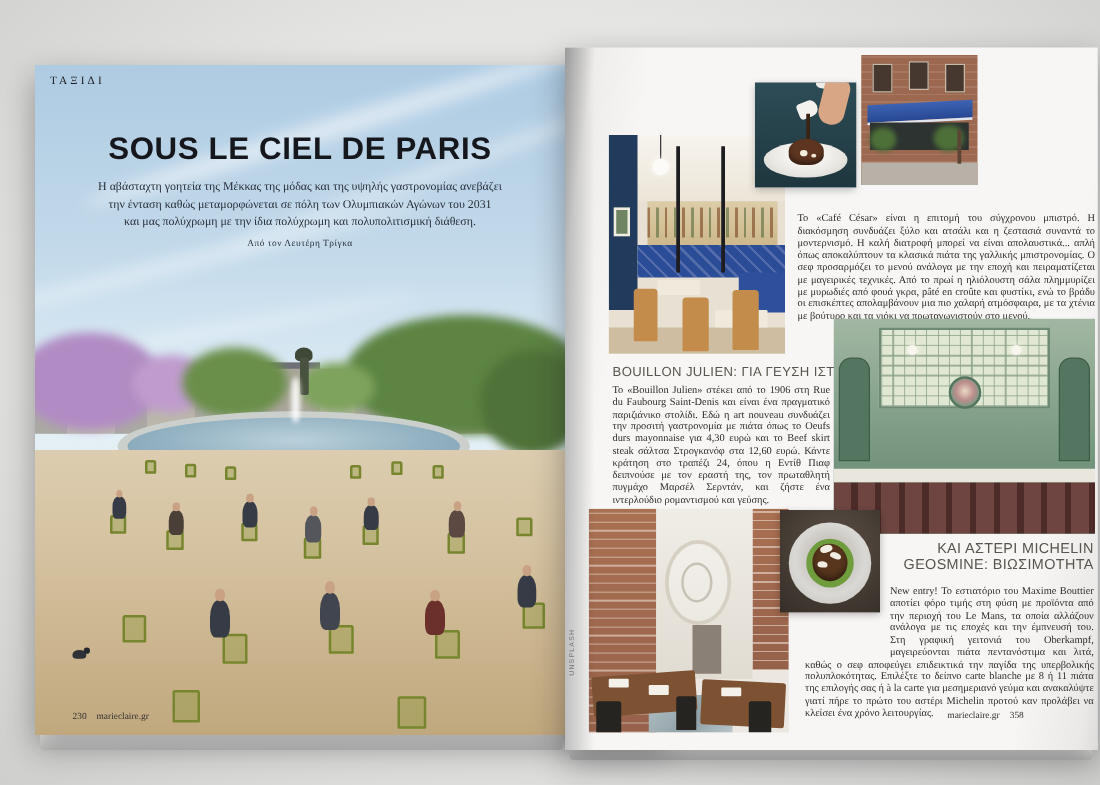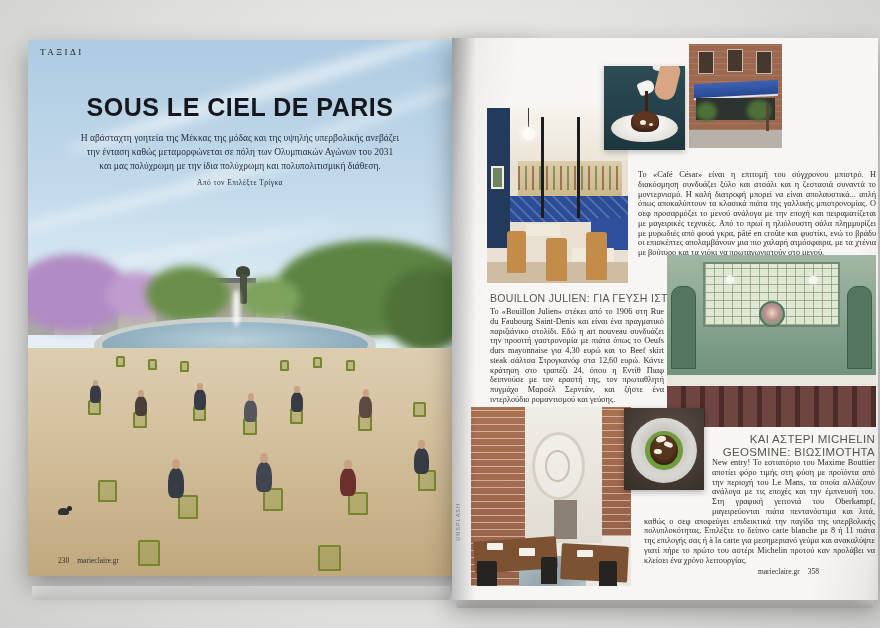--- a/index.html
+++ b/index.html
@@ -4,21 +4,21 @@
 <style>
   html,body{margin:0;padding:0;width:880px;height:628px;overflow:hidden;
     background:radial-gradient(ellipse at 50% 45%, #e5e5e3 55%, #cfcfcd 100%);
     font-family:"Liberation Serif", serif;}
   *{box-sizing:border-box;}
   .abs{position:absolute;}
   .spread{position:absolute;left:0;top:0;width:880px;height:628px;}
 
   
   .page{position:absolute;box-shadow:0 10px 24px rgba(20,20,25,.38);}
-  .page-left{left:28px;top:40px;width:504px;height:536px;overflow:hidden;background:#fca5a5;z-index:2;}
+  .page-left{left:28px;top:52px;width:504px;height:536px;overflow:hidden;background:#fca5a5;z-index:2;}
   .page-right{left:452px;top:38px;width:426px;height:562px;overflow:hidden;z-index:2;
     background:linear-gradient(98deg,#c8c7c5 0%,#eeedeb 5%,#f7f6f4 14%,#f7f6f4 86%,#eae9e7 97%,#dcdbd9 100%);}
   .gutter-l{right:0;top:0;bottom:0;width:18px;background:linear-gradient(90deg,rgba(30,32,38,0),rgba(30,32,38,.30));z-index:40;}
   .gutter-r{left:0;top:0;bottom:0;width:24px;background:linear-gradient(90deg,rgba(30,32,38,.26),rgba(30,32,38,0));z-index:40;}
   .stack-left{left:32px;top:586px;width:418px;height:14px;background:linear-gradient(180deg,#f8f8f6,#c6c6c4);border-radius:0 0 3px 3px;z-index:1;}
   .stack-right{left:456px;top:598px;width:418px;height:10px;background:linear-gradient(180deg,#efefed,#c2c2c0);border-radius:0 0 3px 3px;z-index:1;}
 
   
   .sky{left:0;top:0;width:424px;height:320px;
     background:linear-gradient(180deg,#aecbe2 0%,#c2d9ea 45%,#dcebf4 80%,#e7f1f6 100%);}
@@ -57,21 +57,21 @@
   
   .kicker{left:35px;top:46px;z-index:30;font-family:"DejaVu Serif",serif;font-style:italic;font-weight:700;
     font-size:14.5px;letter-spacing:.8px;color:#141419;border-bottom:2px solid #141419;padding-bottom:3px;display:inline-block;}
   .art-head{font-family:"Liberation Sans",sans-serif;font-weight:400;color:#56564f;letter-spacing:.3px;}
   .art-body{font-size:8.3px;line-height:1.18;color:#2e2c28;text-align:justify;}
   .h1a{left:186px;top:116px;width:240px;font-size:12.5px;}
   .b1{left:186px;top:132px;width:238px;}
   .h2a{left:38px;top:254px;width:230px;font-size:10.5px;}
   .b2{left:38px;top:269px;width:174px;}
   .h3a{left:240px;top:395px;width:183px;font-size:11.5px;text-align:right;line-height:1.12;}
-  .b3{left:192px;top:420px;width:231px;}
+  .b3{left:192px;top:430px;width:231px;}
   .b3 .wrap-spacer{float:left;width:68px;height:50px;}
   .folio-r{left:240px;top:529px;width:127px;text-align:right;z-index:30;font-size:7.5px;color:#33302c;}
   .folio-r .num{margin-left:8px;}
   .credit{left:3px;top:465px;z-index:30;font-family:"Liberation Sans",sans-serif;font-size:5.5px;letter-spacing:1px;
     color:#8e8e8a;writing-mode:vertical-rl;transform:rotate(180deg);}
 
   
   .photo{position:absolute;overflow:hidden;}
   
   .ph-a{left:35px;top:70px;width:141px;height:175px;background:#e8e1d3;z-index:5;}
@@ -212,25 +212,25 @@
     <div class="abs person" style="left:331px;top:356px;width:13px;height:22px;background:#5c4a42;"></div>
     <div class="abs person" style="left:140px;top:428px;width:16px;height:30px;"></div>
     <div class="abs person" style="left:228px;top:422px;width:16px;height:30px;background:#41454f;"></div>
     <div class="abs person" style="left:312px;top:428px;width:16px;height:28px;background:#6b2f2c;"></div>
     <div class="abs person" style="left:386px;top:408px;width:15px;height:26px;"></div>
     <div class="abs pigeon"></div>
 
     <div class="abs tag">ΤΑΞΙΔΙ</div>
     <div class="abs title">SOUS LE CIEL DE PARIS</div>
     <div class="abs dek">
-      <span style="display:block;">Η αβάσταχτη γοητεία της Μέκκας της μόδας και της υψηλής υπερβολικής ανεβάζει</span>
+      <span style="display:block;">Η αβάσταχτη γοητεία της Μέκκας της μόδας και της υψηλής γαστρονομίας ανεβάζει</span>
       <span style="display:block;">την ένταση καθώς μεταμορφώνεται σε πόλη των Ολυμπιακών Αγώνων του 2031</span>
       <span style="display:block;">και μας πολύχρωμη με την ίδια πολύχρωμη και πολυπολιτισμική διάθεση.</span>
     </div>
-    <div class="abs byline">Από τον Επιλέξτε Τρίγκα</div>
+    <div class="abs byline">Από τον Λευτέρη Τρίγκα</div>
 
     <div class="abs folio-l">
       <span class="num">230</span><span>marieclaire.gr</span>
     </div>
 
     <div class="abs gutter-l"></div>
   </div>
 
   <div class="page page-right">
 

